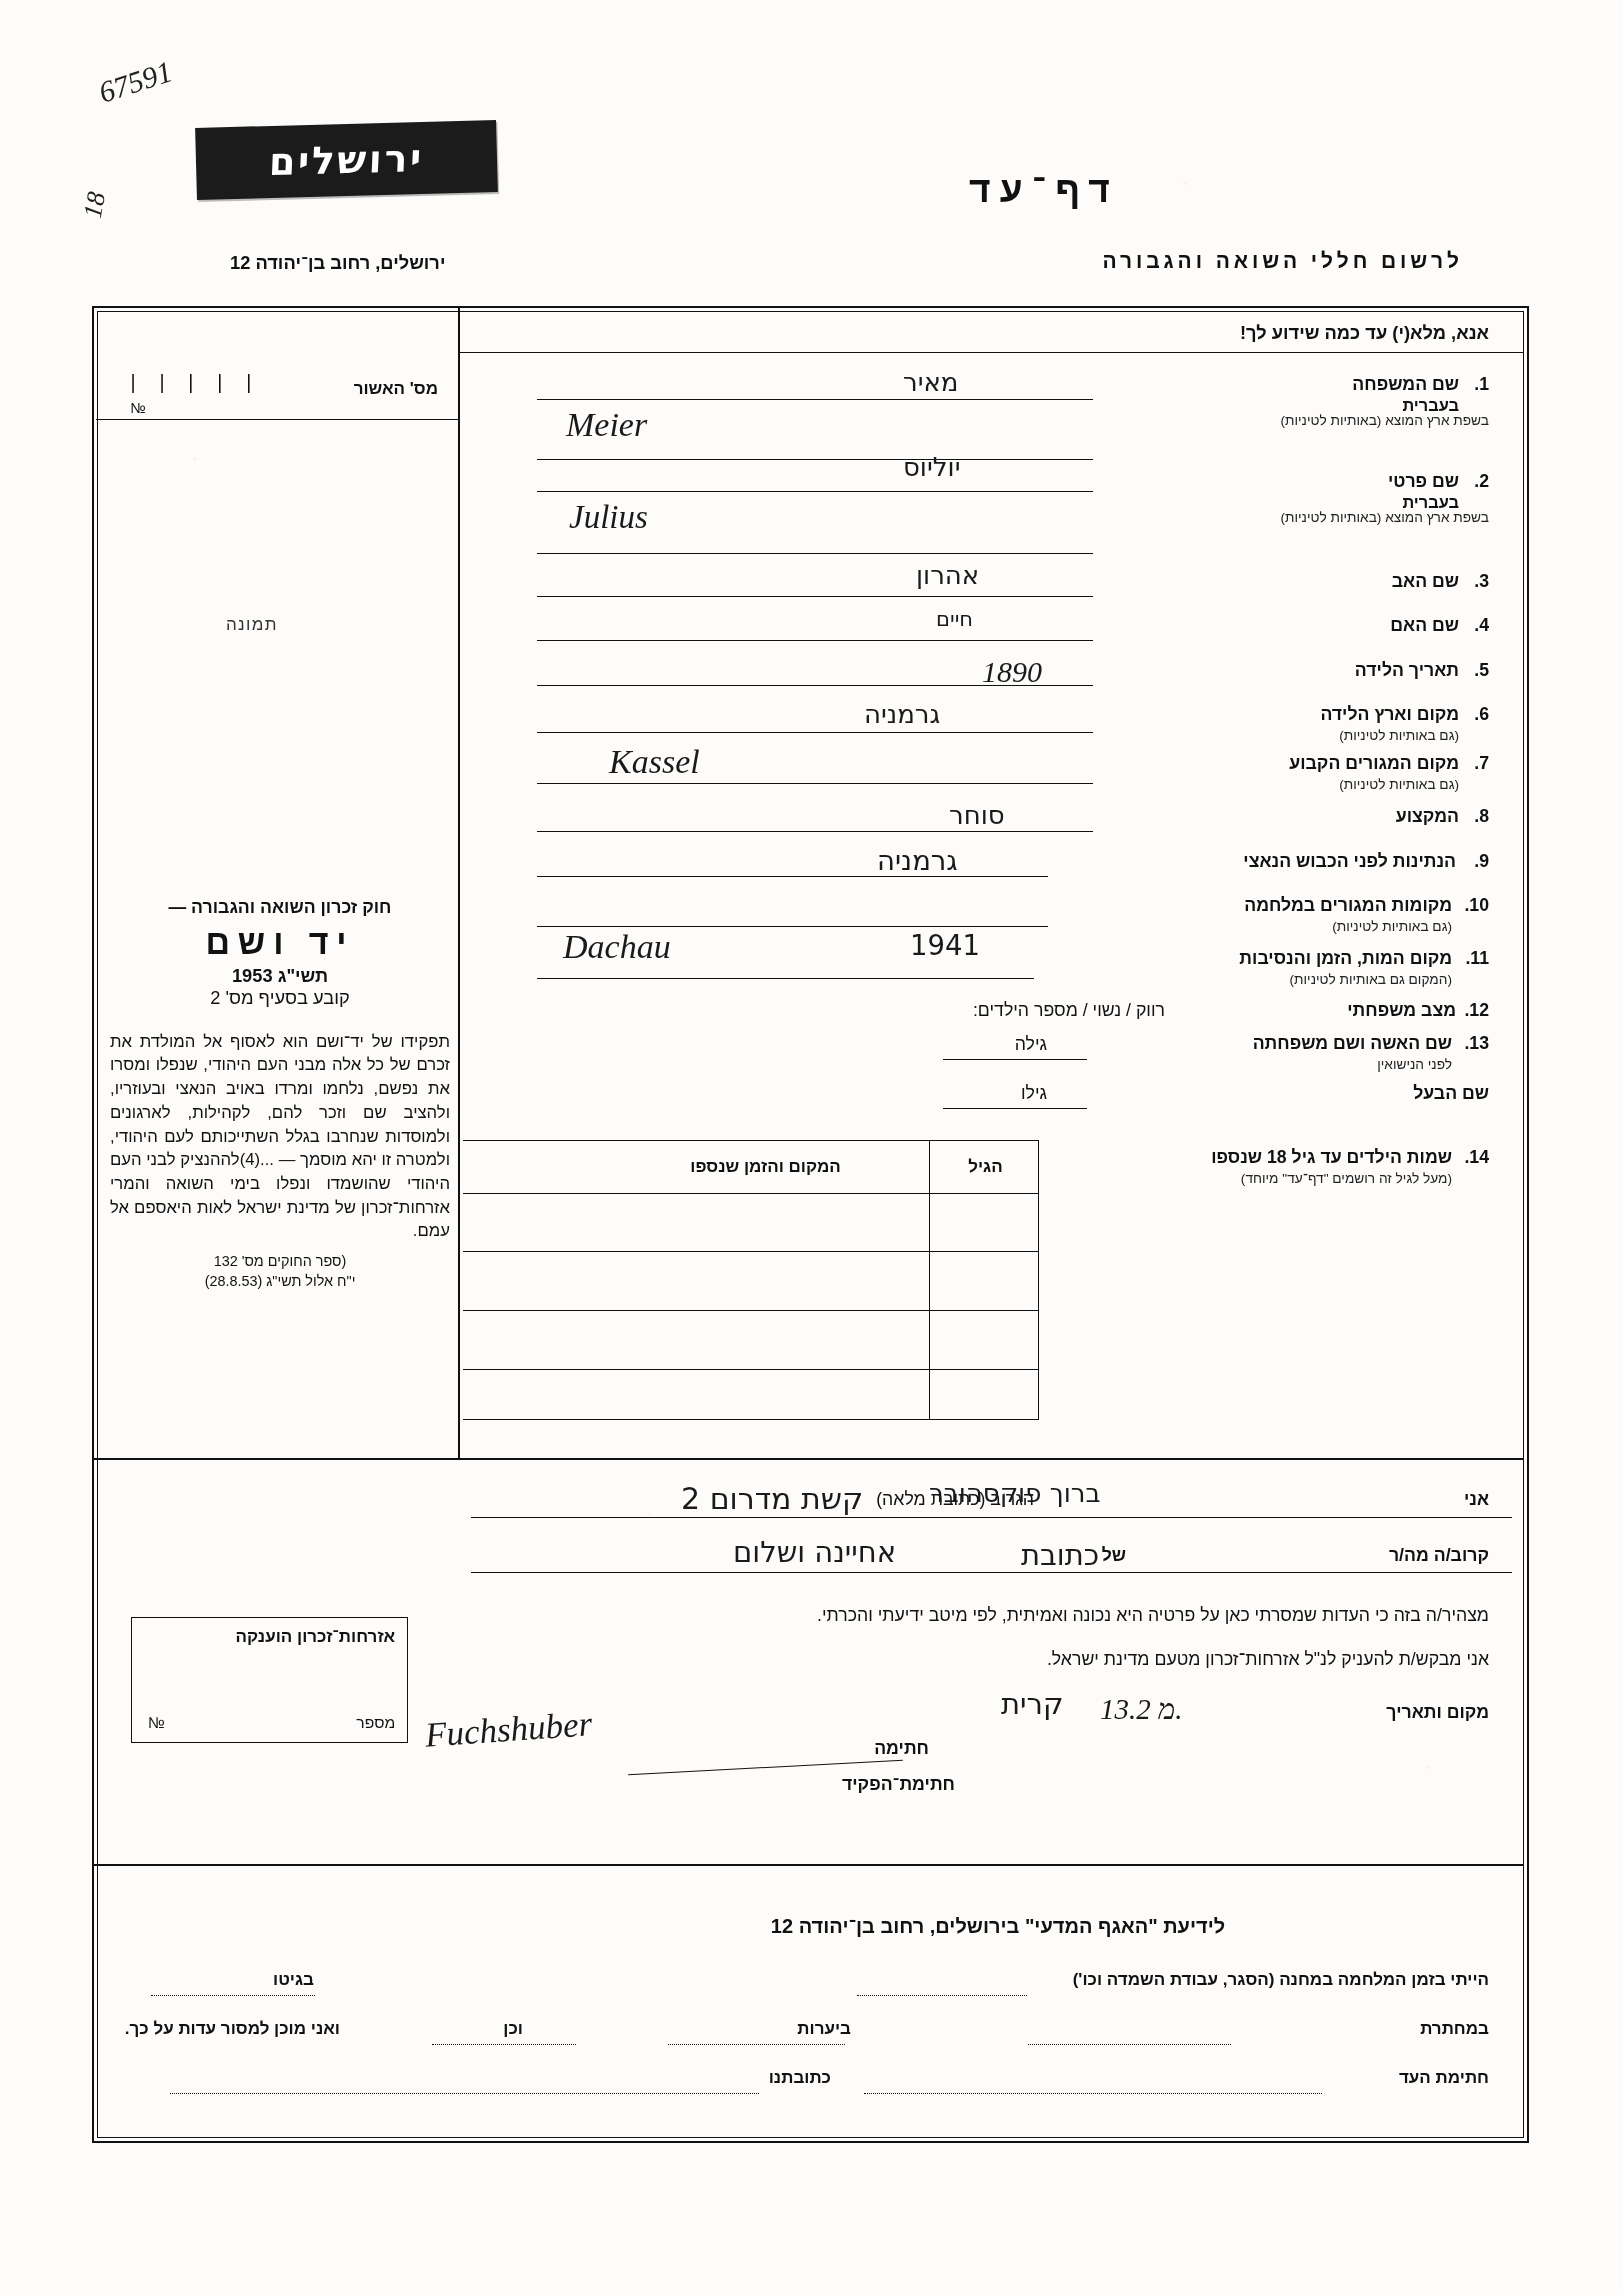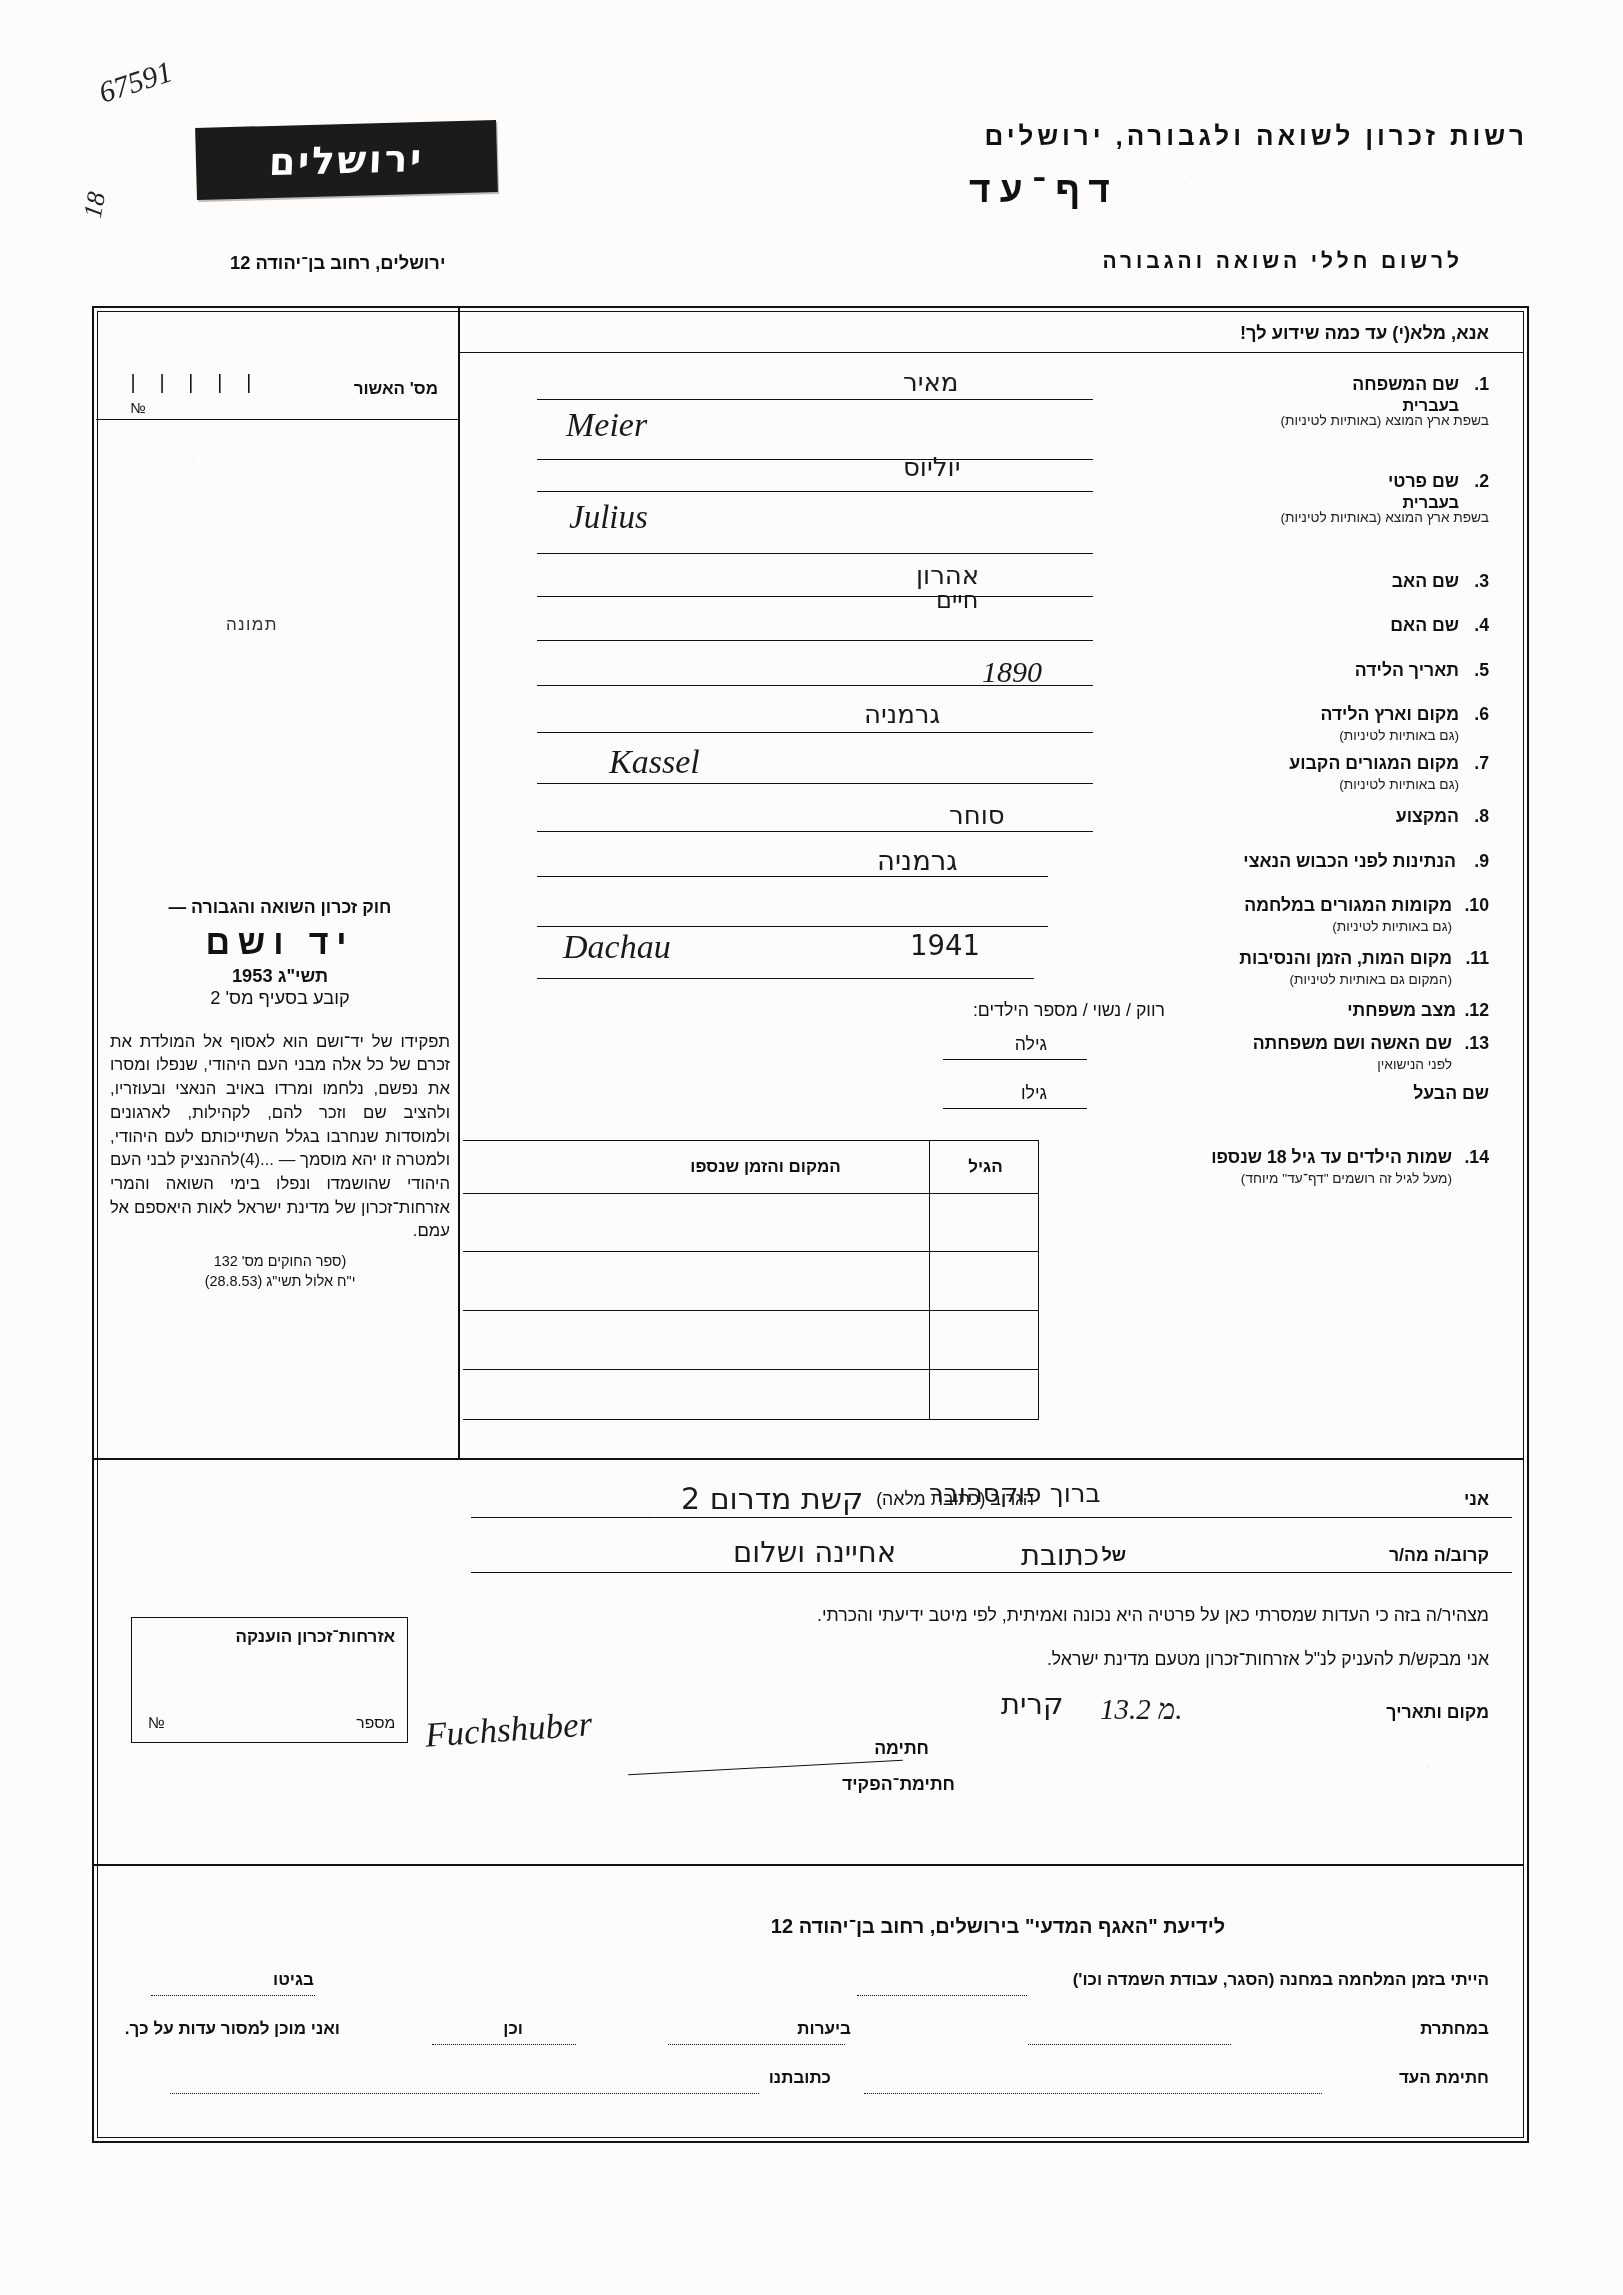--- a/index.html
+++ b/index.html
@@ -182,21 +182,20 @@
     position:absolute;border-bottom:1.3px dotted #111;height:0.7px;
   }
   .solidline{position:absolute;height:1.3px;background:#111;}
 </style>
 </head>
 <body>
 
 <div class="page">
   <div class="grain"></div>
 
-  <div class="hdr-line1">רשות זכרון לשואה ולגבורה, ירושלים</div>
   <div class="hdr-title">דף־עד</div>
   <div class="hdr-sub">לרשום חללי השואה והגבורה</div>
 
   <div class="stamp">
       <span>ירושלים</span>
     </div>
   <div class="addr">ירושלים, רחוב בן־יהודה 12</div>
   <div class="archno">67591</div>
   <div class="archno2">18</div>
 
@@ -263,21 +262,21 @@
     <div class="fnum" style="right:30px;">שם האב</div>
   </div>
   <div class="fline" style="top:596px;left:537px;width:556px;"></div>
   <div class="hand-heb" style="top:560px;left:916px;font-size:26px;">אהרון</div>
 
   <div class="frow" style="top:615px;right:134px;width:367px;">
     <div class="fnum">4.</div>
     <div class="fnum" style="right:30px;">שם האם</div>
   </div>
   <div class="fline" style="top:640px;left:537px;width:556px;"></div>
-  <div class="hand-heb" style="top:586px;left:936px;font-size:24px;">חיים</div>
+  <div class="hand-heb" style="top:607px;left:936px;font-size:21px;">חיים</div>
 
   <div class="frow" style="top:660px;right:134px;width:367px;">
     <div class="fnum">5.</div>
     <div class="fnum" style="right:30px;">תאריך הלידה</div>
   </div>
   <div class="fline" style="top:685px;left:537px;width:556px;"></div>
   <div class="hand" style="top:655px;left:982px;font-size:30px;">1890</div>
 
   <div class="frow" style="top:704px;right:134px;width:367px;">
     <div class="fnum">6.</div>

